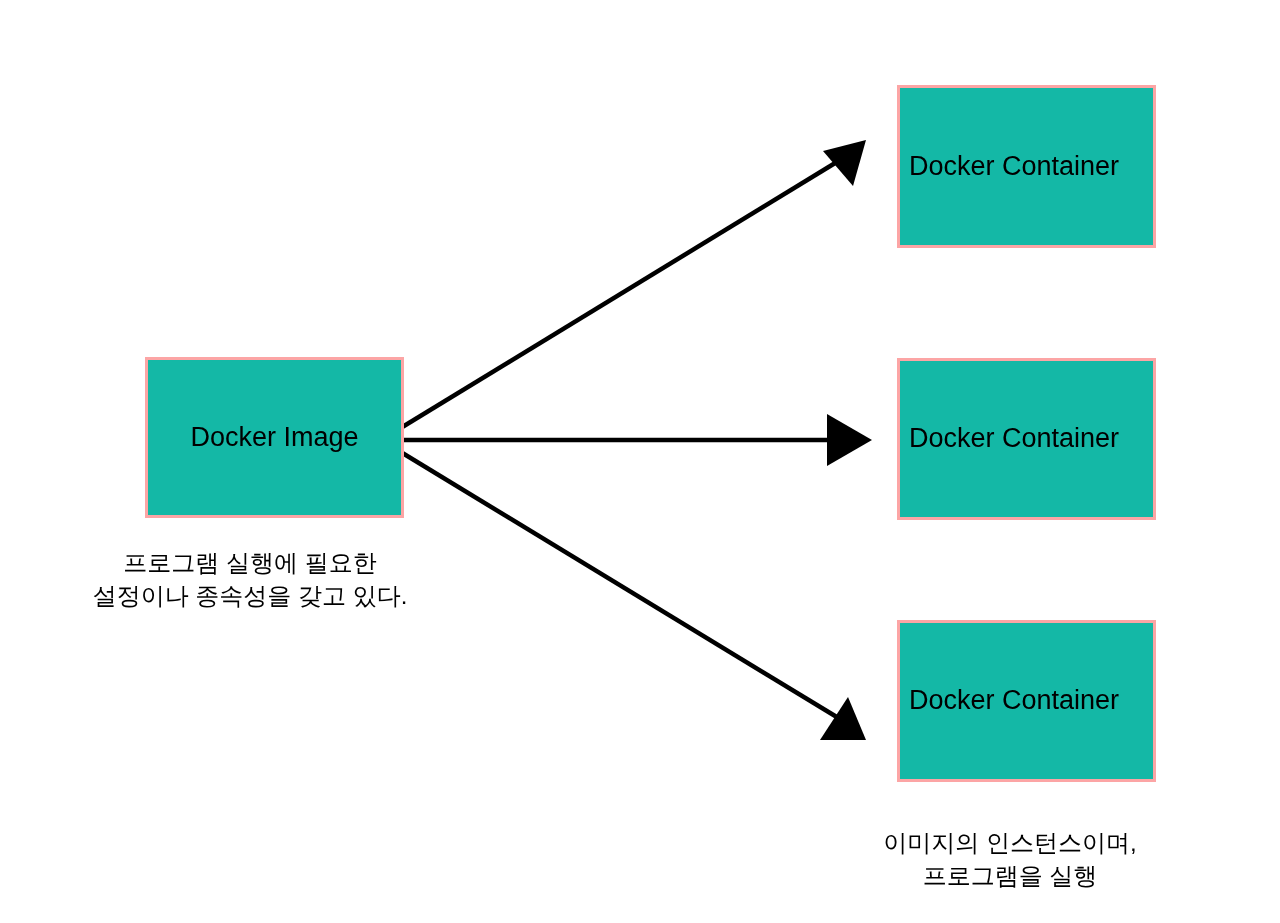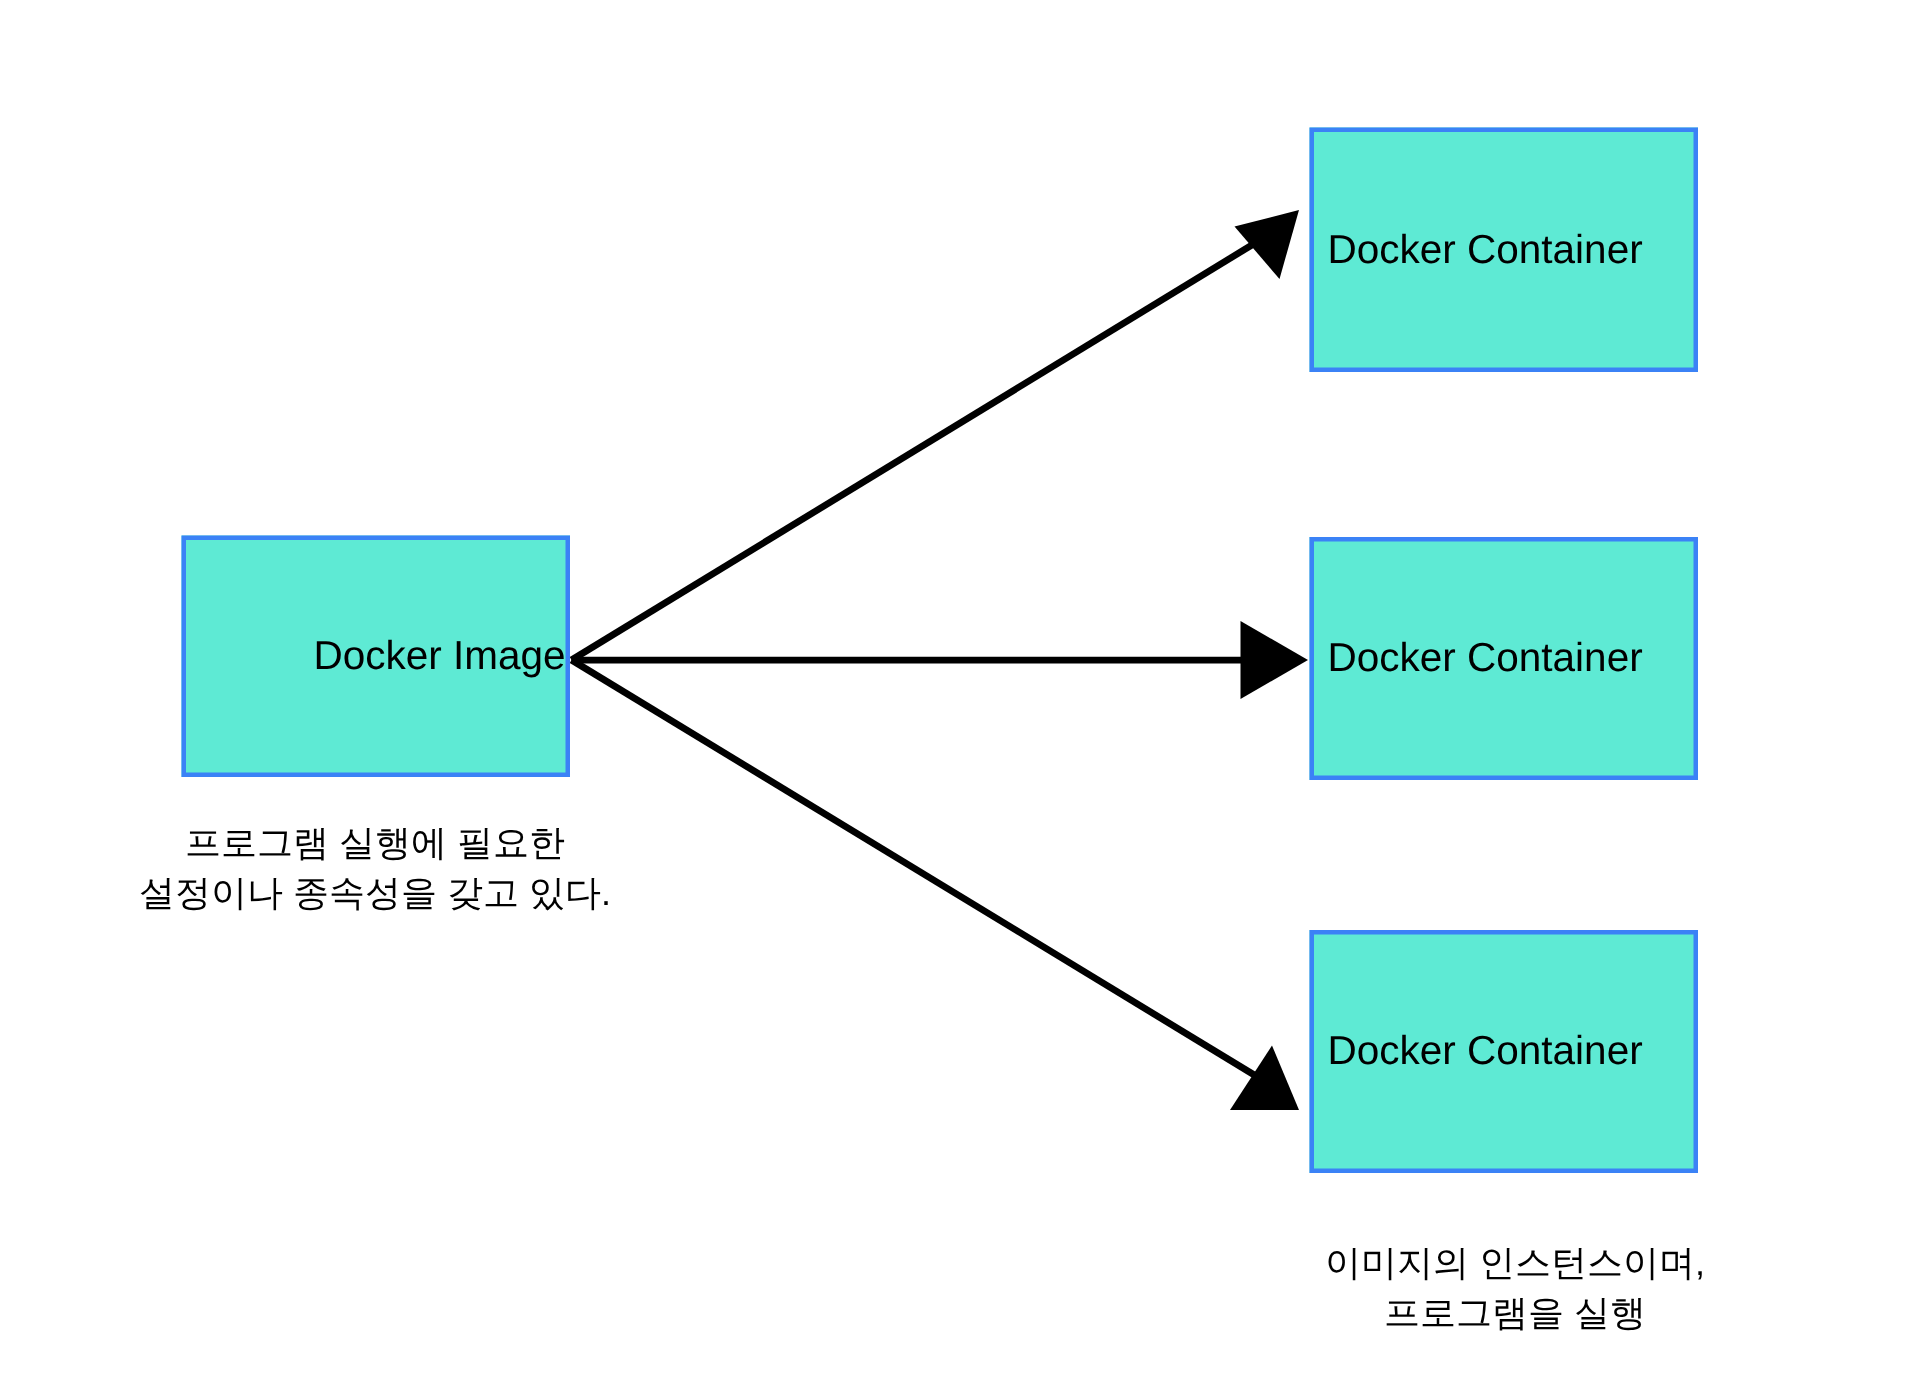--- a/index.html
+++ b/index.html
@@ -23,38 +23,39 @@
     position: absolute;
     left: 0;
     top: 0;
     width: 1280px;
     height: 923px;
     pointer-events: none;
   }
   .node {
     position: absolute;
     box-sizing: border-box;
-    background: #5eead4;
-    border: 3px solid #3b82f6;
+    background: #14b8a6;
+    border: 3px solid #fca5a5;
     display: flex;
     align-items: center;
+    margin-left: 24px;
   }
   .node-label {
     font-size: 27px;
     line-height: 1.1;
     color: #000000;
     white-space: nowrap;
   }
   
   #node-image {
     left: 121px;
     top: 357px;
     width: 259px;
     height: 161px;
-    justify-content: flex-end;
+    justify-content: center;
   }
   #node-image .node-label {
     text-align: center;
   }
   
   .node-container {
     left: 873px;
     width: 259px;
     justify-content: flex-start;
     padding-left: 9px;

